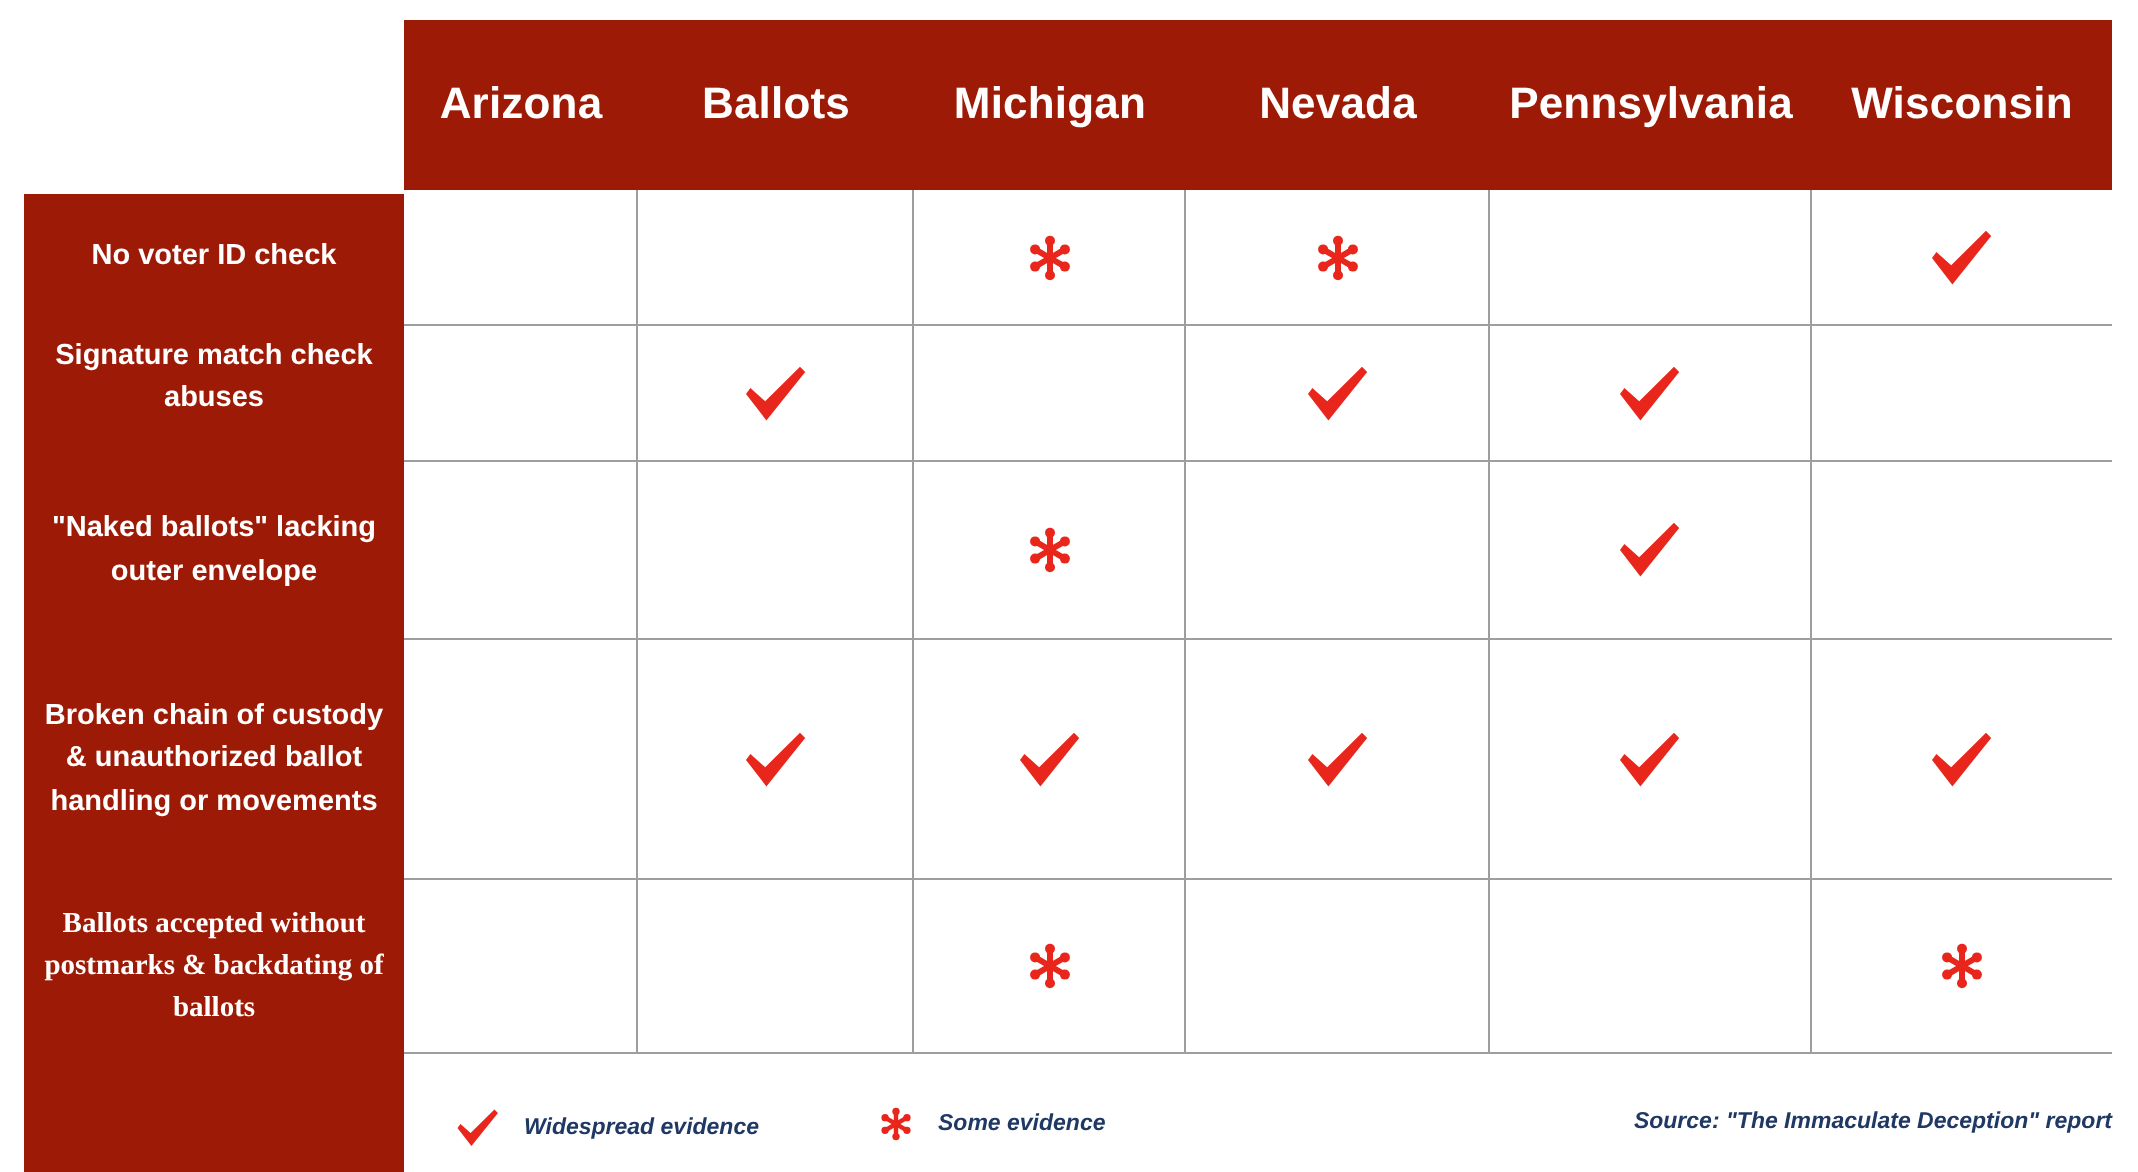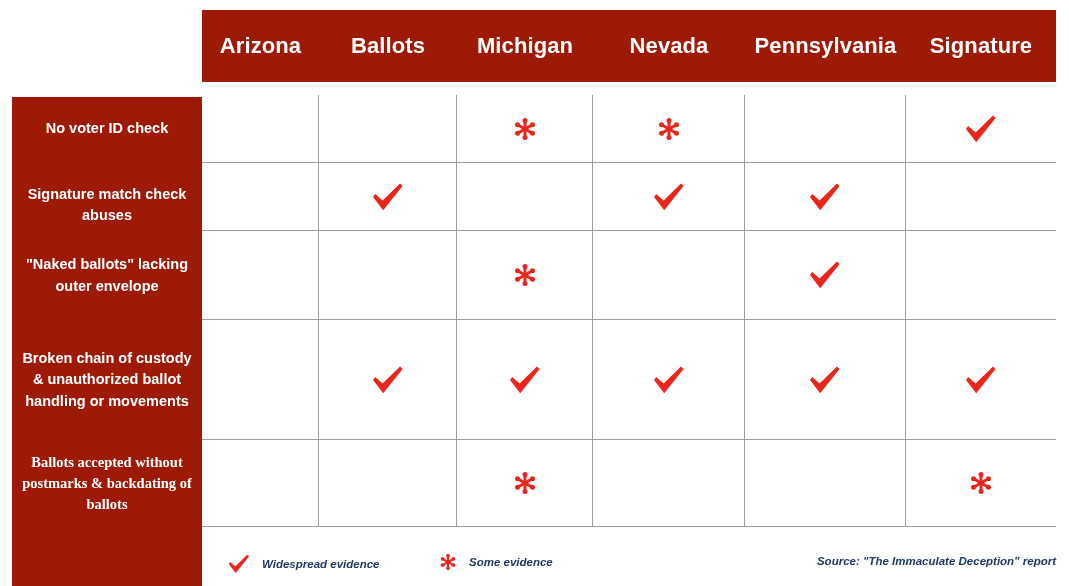--- a/index.html
+++ b/index.html
@@ -22,21 +22,21 @@
     width: 1069px;
     height: 586px;
   }
 
   
   .header-band {
     position: absolute;
     left: 202px;
     top: 10px;
     width: 854px;
-    height: 72px;
+    height: 85px;
     background: #9D1B06;
     display: flex;
     align-items: center;
   }
   .col-head {
     color: #ffffff;
     font-size: 22px;
     font-weight: bold;
     text-align: center;
     line-height: 1.1;
@@ -139,26 +139,26 @@
 <body>
 
 <div id="matrix">
 
   <div class="header-band">
       <div class="col-head" style="width: 117px;">Arizona</div>
       <div class="col-head" style="width: 138px;">Ballots</div>
       <div class="col-head" style="width: 136px;">Michigan</div>
       <div class="col-head" style="width: 152px;">Nevada</div>
       <div class="col-head" style="width: 161px;">Pennsylvania</div>
-      <div class="col-head" style="width: 150px;">Signature</div>
+      <div class="col-head" style="width: 150px;">Wisconsin</div>
     </div>
 
   <div class="label-band">
       <div class="row-label" style="top: -2px; height: 68px;">No voter ID check</div>
-      <div class="row-label" style="top: 74px; height: 68px;">Signature match check abuses</div>
+      <div class="row-label" style="top: 58px; height: 68px;">Signature match check abuses</div>
       <div class="row-label" style="top: 134px; height: 89px;">"Naked ballots" lacking outer envelope</div>
       <div class="row-label" style="top: 223px; height: 120px;">Broken chain of custody &amp; unauthorized ballot handling or movements</div>
       <div class="row-label" style="top: 343px; height: 87px; font-family: Liberation Serif, serif;">Ballots accepted without postmarks &amp; backdating of ballots</div>
     </div>
 
   <div class="grid-body">
       <div class="grid-row" style="top: 0px; height: 68px;">
         <div class="cell" style="width: 117px;"></div>
         <div class="cell" style="width: 138px;"></div>
         <div class="cell" style="width: 136px;">

